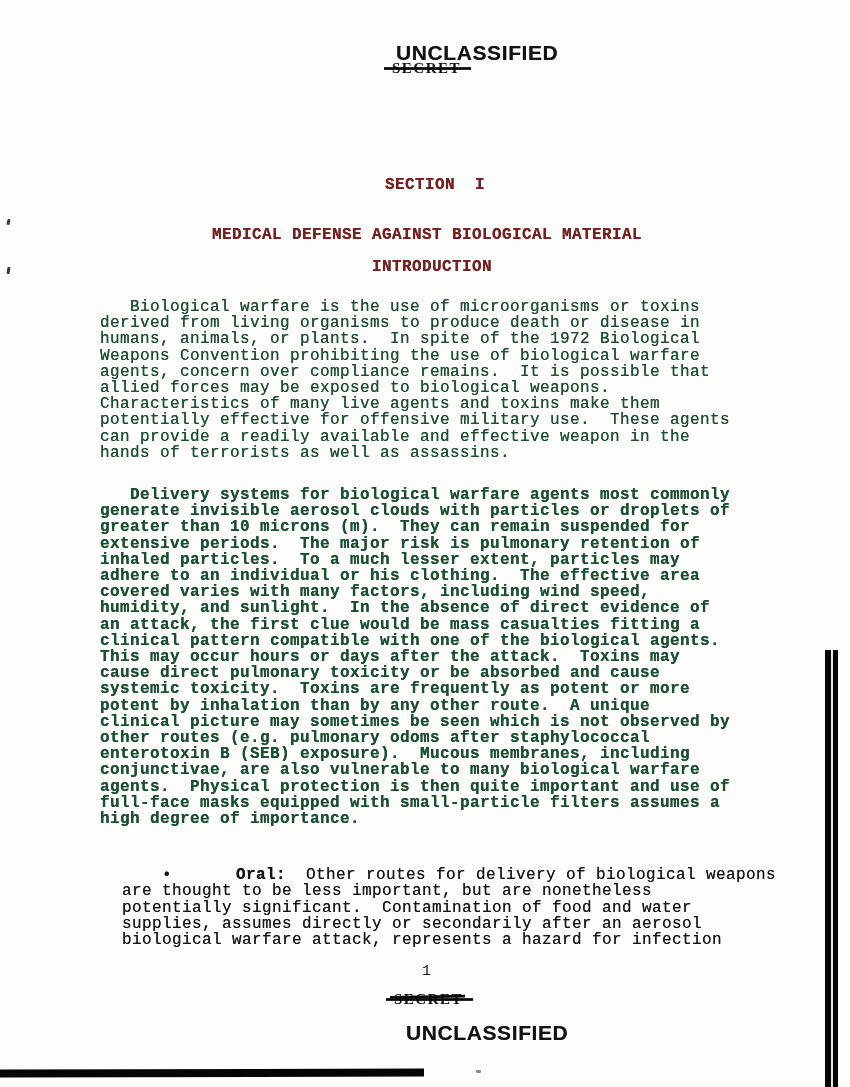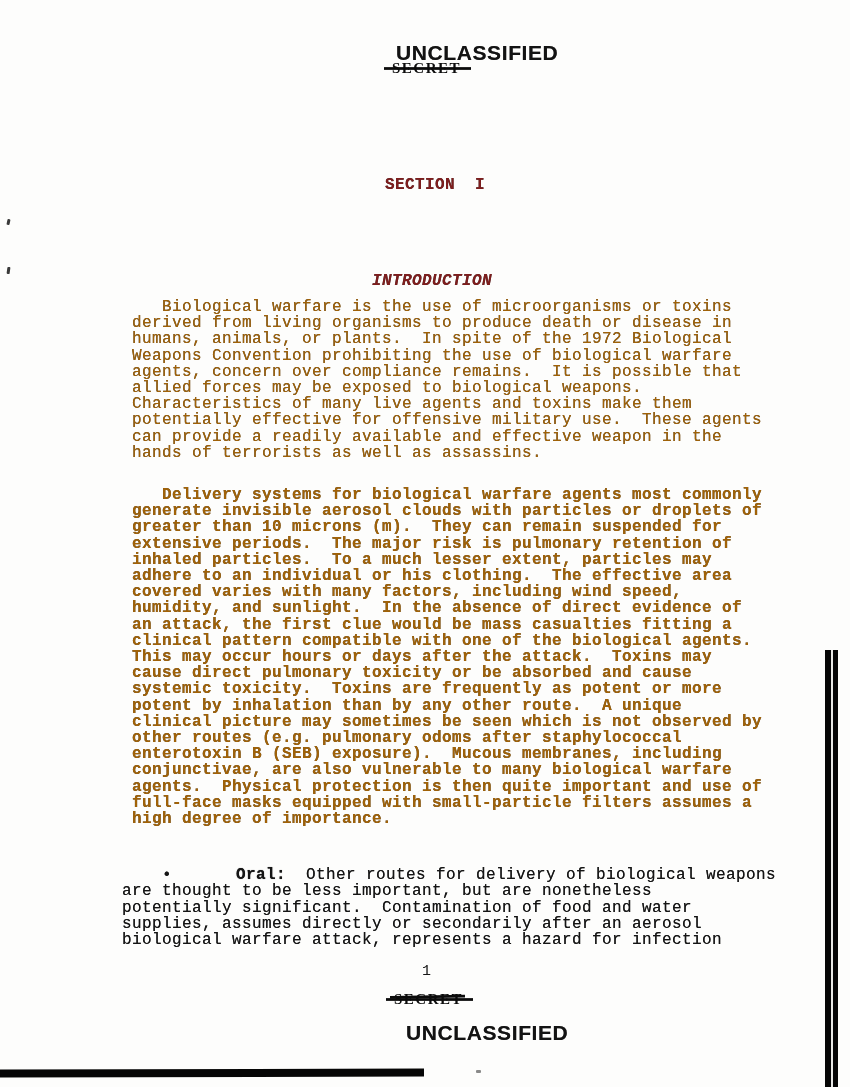--- a/index.html
+++ b/index.html
@@ -13,23 +13,22 @@
   .page {
     position: absolute; left: 0; top: 0; width: 850px; height: 1087px;
     background: #fdfdfc;
   }
   
   .mono-block {
     position: absolute;
     white-space: pre;
     font: 16px/16.2px "Liberation Mono", monospace;
     letter-spacing: 0.4px;
-    color: #a16207;
+    color: #14532d;
     text-shadow: 0 0 0.45px rgba(10,10,10,0.75);
-    margin-left: 32px;
   }
   .heading {
     position: absolute;
     white-space: pre;
     font: 700 16px/18px "Liberation Mono", monospace;
     letter-spacing: 0.4px;
     color: #7f1d1d;
     text-shadow: 0 0 0.5px rgba(0,0,0,0.8);
   }
   .classification {
@@ -86,22 +85,23 @@
 
   <div class="classification" style="left:396px; top:41px;">UNCLASSIFIED</div>
 
   <div class="stamp" style="left:392px; top:61px;">
     <span>SECRET</span>
     <span class="strike"></span>
   </div>
 
   <div class="heading" style="left:385px; top:176px;">SECTION  I</div>
 
+  <div class="heading" style="left:212px; top:226px;">MEDICAL DEFENSE AGAINST BIOLOGICAL MATERIAL</div>
 
-  <div class="heading" style="left:372px; top:272px;font-style:italic;">INTRODUCTION</div>
+  <div class="heading" style="left:372px; top:258px;">INTRODUCTION</div>
 
   <div class="mono-block" style="left:100px; top:299px;">   Biological warfare is the use of microorganisms or toxins
 derived from living organisms to produce death or disease in
 humans, animals, or plants.  In spite of the 1972 Biological
 Weapons Convention prohibiting the use of biological warfare
 agents, concern over compliance remains.  It is possible that
 allied forces may be exposed to biological weapons.
 Characteristics of many live agents and toxins make them
 potentially effective for offensive military use.  These agents
 can provide a readily available and effective weapon in the

